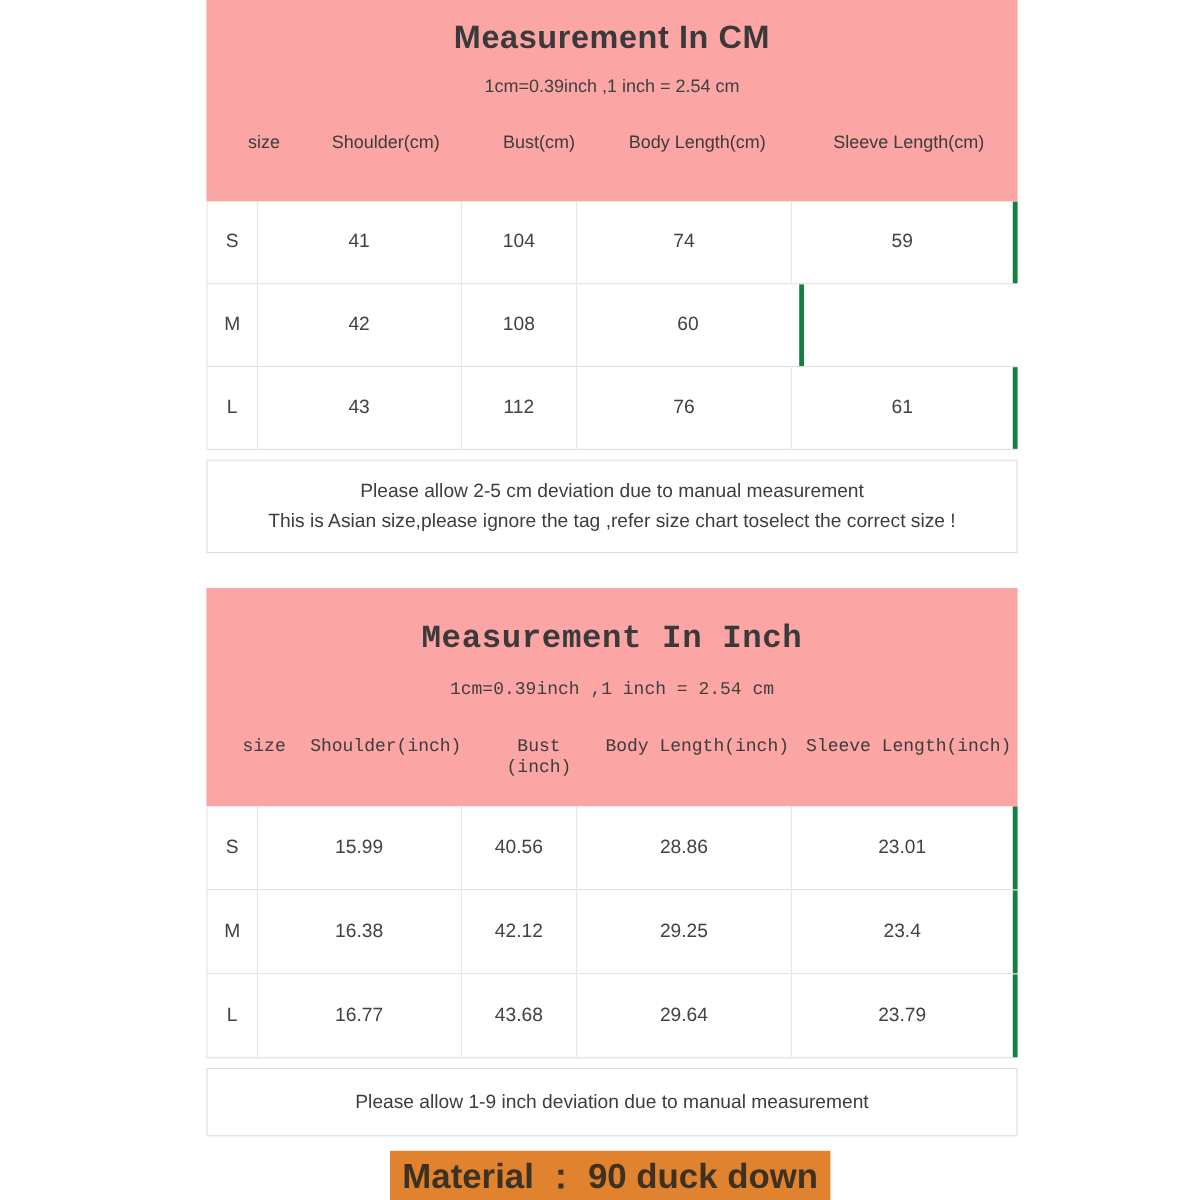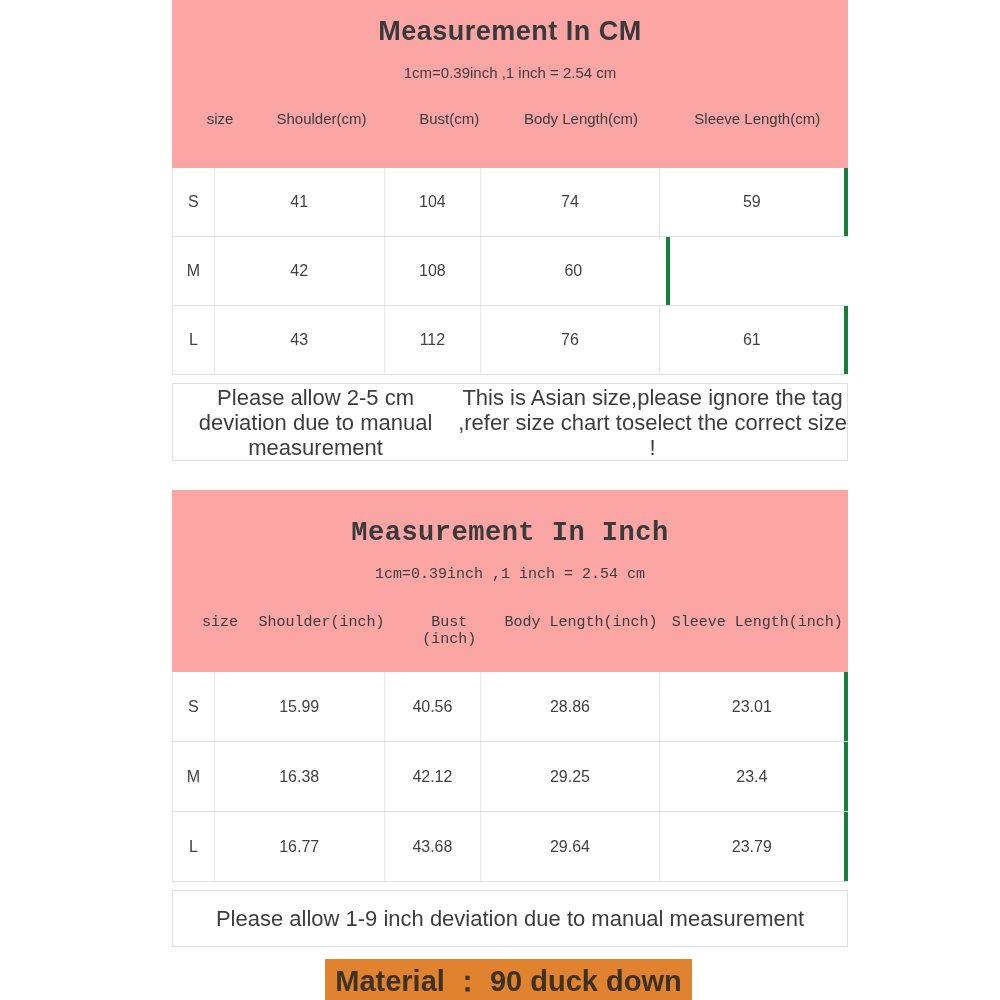--- a/index.html
+++ b/index.html
@@ -27,23 +27,23 @@
 
   
   .trow { display: flex; background: #ffffff; border-bottom: 1px solid #dfdfdf; }
   .tbody.cm .trow   { height: 69px; }
   .tbody.inch .trow { height: 70px; }
   .cell { display: flex; align-items: center; justify-content: center;
           font-size: 16px; color: #424242; border-left: 1px solid #e7e7e7; }
   .cell:last-child { border-right: 4px solid #15803d; }
 
   
-  .note { border: 1px solid #e0e0e0; margin-top: 8px; display: flex; flex-direction: row;
+  .note { border: 1px solid #e0e0e0; margin-top: 8px; display: flex; flex-direction: column;
           align-items: center; justify-content: center; text-align: center;
-          font-size: 22px; color: #3d3d3d; line-height: 25px; }
+          font-size: 16px; color: #3d3d3d; line-height: 25px; }
   .note.cm   { height: 78px; }
   .note.inch { height: 57px; margin-top: 8px; }
 
   .gray-head.inch { margin-top: 29px; font-family: Liberation Mono, monospace; }
 
   
   .material { margin-top: 12px; margin-left: 153px; width: 367px; height: 46px;
               background: #e0822e; color: #3d3222; font-size: 29px; font-weight: bold;
               text-align: center; line-height: 44px; }
 </style>

